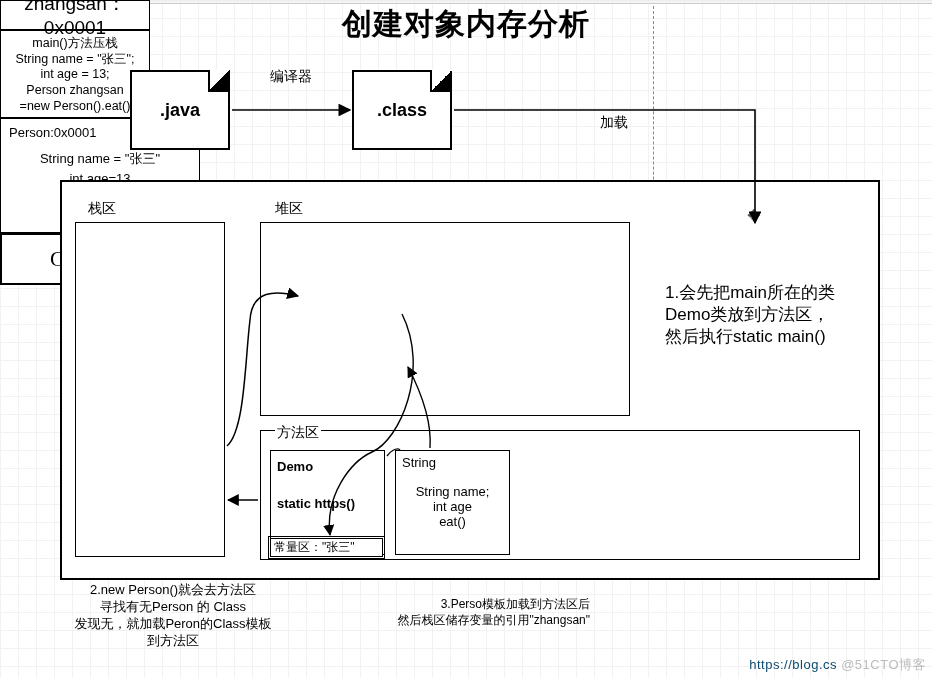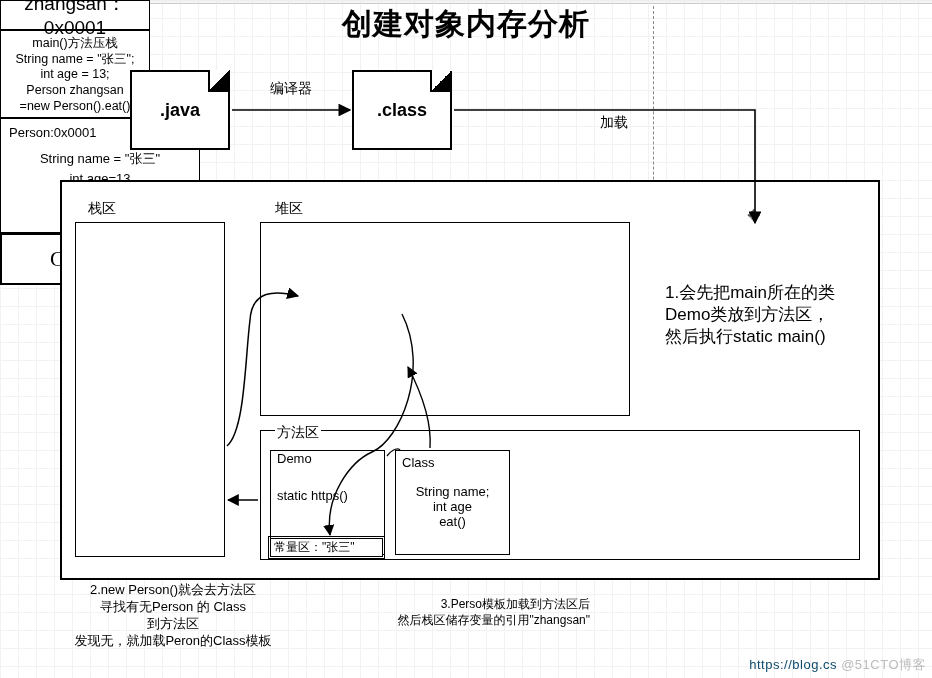--- a/index.html
+++ b/index.html
@@ -72,22 +72,23 @@
     padding: 6px 4px; background:#fff;
   }
   #heap-obj .hline { margin: 3px 0; }
   #heap-obj .addr { text-align: left; margin-left: 4px; margin-bottom: 10px;}
 
   
   #mtd { left: 260px; top: 430px; width: 600px; height: 130px; border-width:1.5px;}
   #mtd-lbl { left: 275px; top: 424px; background:#fff; padding:0 2px;}
   #mtd-demo {
     left: 270px; top: 450px; width: 115px; height: 105px;
-    border: 1.5px solid #000; font-size: 13px; padding: 0 6px;
+    border: 1.5px solid #000; font-size: 13px; padding: 8px 6px;
     background:#fff;
+    font-weight:bold;
   }
   #mtd-demo .mname { margin-top: 22px; }
   #mtd-const {
     position: absolute; left: 270px; top: 538px;
     width: 113px; border: 1.4px solid #000;
     font-size: 12px; text-align: left; padding: 0 3px;
     outline: 1px solid #000; outline-offset: 1.5px; background:#fff;
   }
   #mtd-person {
     left: 395px; top: 450px; width: 115px; height: 105px;
@@ -138,21 +139,21 @@
   <div class="file" style="left:130px; top:70px;">
     <div class="fold"></div>
     <span>.java</span>
   </div>
 
   <div class="file" style="left:352px; top:70px;">
     <div class="fold"></div>
     <span>.class</span>
   </div>
 
-  <div class="label" style="left:270px; top:80px;">编译器</div>
+  <div class="label" style="left:270px; top:68px;">编译器</div>
   <div class="label" style="left:600px; top:114px;">加载</div>
 
   <div class="box" id="outer"></div>
 
   <div class="label" id="stack-lbl">栈区</div>
   <div class="box" id="stack"></div>
   <div id="stack-ref">zhangsan：0x0001</div>
   <div id="stack-main">
     <div>main()方法压栈</div>
     <div>String name = "张三";</div>
@@ -171,42 +172,42 @@
   </div>
 
   <div class="box" id="mtd"></div>
   <div class="label" id="mtd-lbl">方法区</div>
   <div id="mtd-demo" class="box">
     <div>Demo</div>
     <div class="mname">static https()</div>
   </div>
   <div id="mtd-const">常量区："张三"</div>
   <div id="mtd-person" class="box">
-    <div class="cls">Class</div>
+    <div class="cls">String</div>
     <div style="height:14px"></div>
     <div>String name;</div>
     <div>int age</div>
     <div>eat()</div>
   </div>
 
   <div id="cl-box">
     <span>ClassLoader</span>
   </div>
   <span class="move-icn">✥</span>
   <div class="label" id="cl-desc">
     <div>1.会先把main所在的类</div>
     <div>Demo类放到方法区，</div>
     <div>然后执行static main()</div>
   </div>
 
   <div class="label" id="note2">
     <div>2.new Person()就会去方法区</div>
     <div>寻找有无Person 的 Class</div>
+    <div>发现无，就加载Peron的Class模板</div>
     <div>到方法区</div>
-    <div>发现无，就加载Peron的Class模板</div>
   </div>
   <div class="label" id="note3">
     <div>3.Perso模板加载到方法区后</div>
     <div>然后栈区储存变量的引用"zhangsan"</div>
   </div>
 
   <div class="watermark">
     <span style="color:#0c4a6e">https://blog.cs</span>
     <span>@51CTO博客</span>
   </div>

